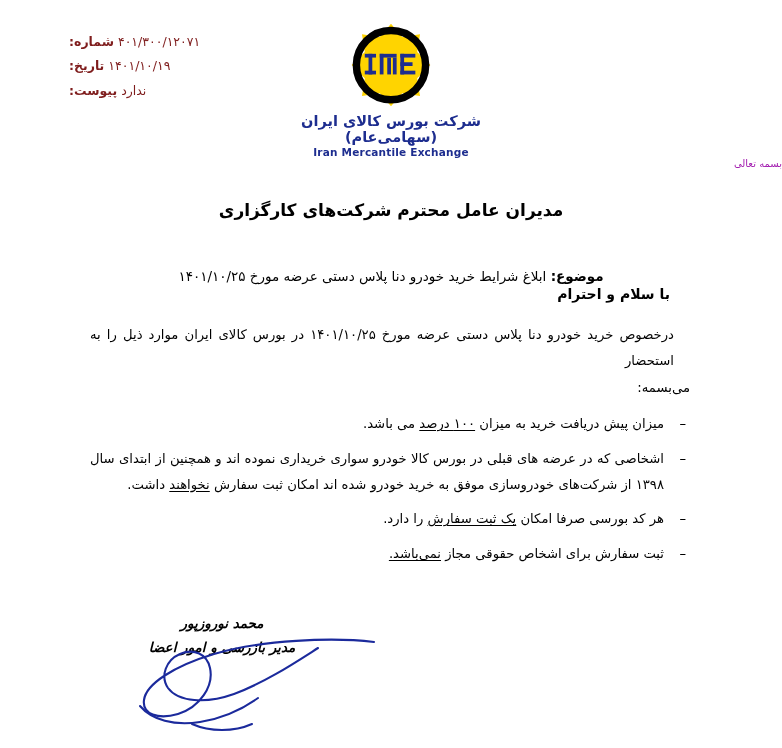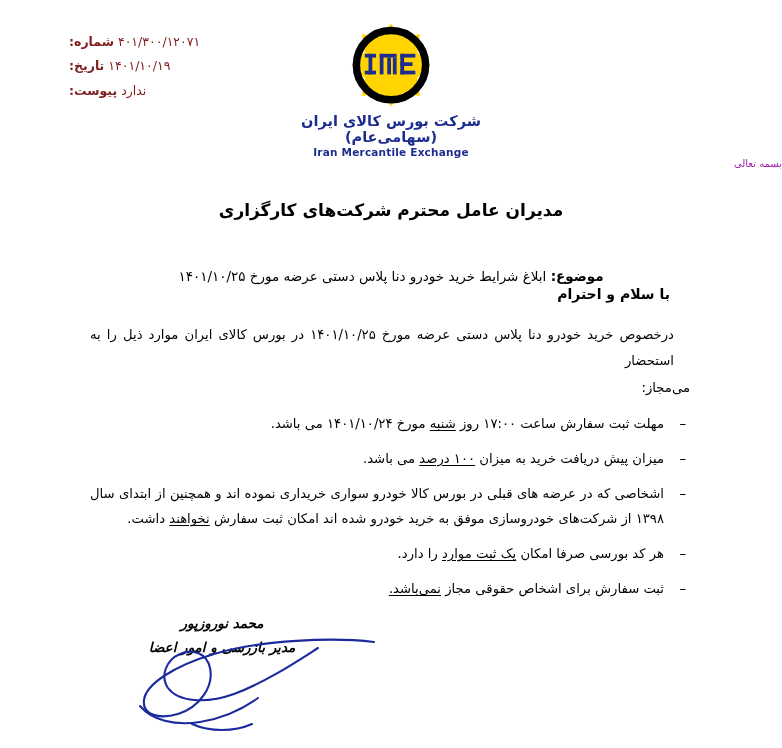--- a/index.html
+++ b/index.html
@@ -241,26 +241,25 @@
 
   <div class="subject">
     <span class="s-label">موضوع:</span>
     <span class="s-text">ابلاغ شرایط خرید خودرو دنا پلاس دستی عرضه مورخ ۱۴۰۱/۱۰/۲۵</span>
   </div>
 
   <div class="greeting">با سلام و احترام</div>
 
   <div class="body-block">
     <p class="para">درخصوص خرید خودرو دنا پلاس دستی عرضه مورخ ۱۴۰۱/۱۰/۲۵ در بورس کالای ایران موارد ذیل را به استحضار</p>
-    <p class="para-tail">می‌مجاز:</p>
+    <p class="para-tail">می‌بسمه:</p>
     <ul class="bullets" id="bullets">
-        <li><span>مهلت ثبت سفارش ساعت ۱۷:۰۰ روز </span><span class="u">شنبه</span><span> مورخ ۱۴۰۱/۱۰/۲۴ می باشد.</span></li>
         <li><span>میزان پیش دریافت خرید به میزان  </span><span class="u">۱۰۰ درصد</span><span> می باشد.</span></li>
         <li><span>اشخاصی که در عرضه های قبلی در بورس کالا خودرو سواری خریداری نموده اند و همچنین از ابتدای سال ۱۳۹۸ از شرکت‌های خودروسازی موفق به خرید خودرو شده اند امکان ثبت سفارش </span><span class="u">نخواهند</span><span> داشت.</span></li>
-        <li><span>هر کد بورسی صرفا امکان </span><span class="u">یک ثبت موارد</span><span> را دارد.</span></li>
+        <li><span>هر کد بورسی صرفا امکان </span><span class="u">یک ثبت سفارش</span><span> را دارد.</span></li>
         <li><span>ثبت سفارش برای اشخاص حقوقی مجاز </span><span class="u">نمی‌باشد.</span></li>
       </ul>
   </div>
 
   <div class="sign-block">
     <div>محمد نوروزپور</div>
     <div>مدیر بازرسی و امور اعضا</div>
   </div>
 
   <svg class="sign-svg" viewBox="0 0 300 110">

